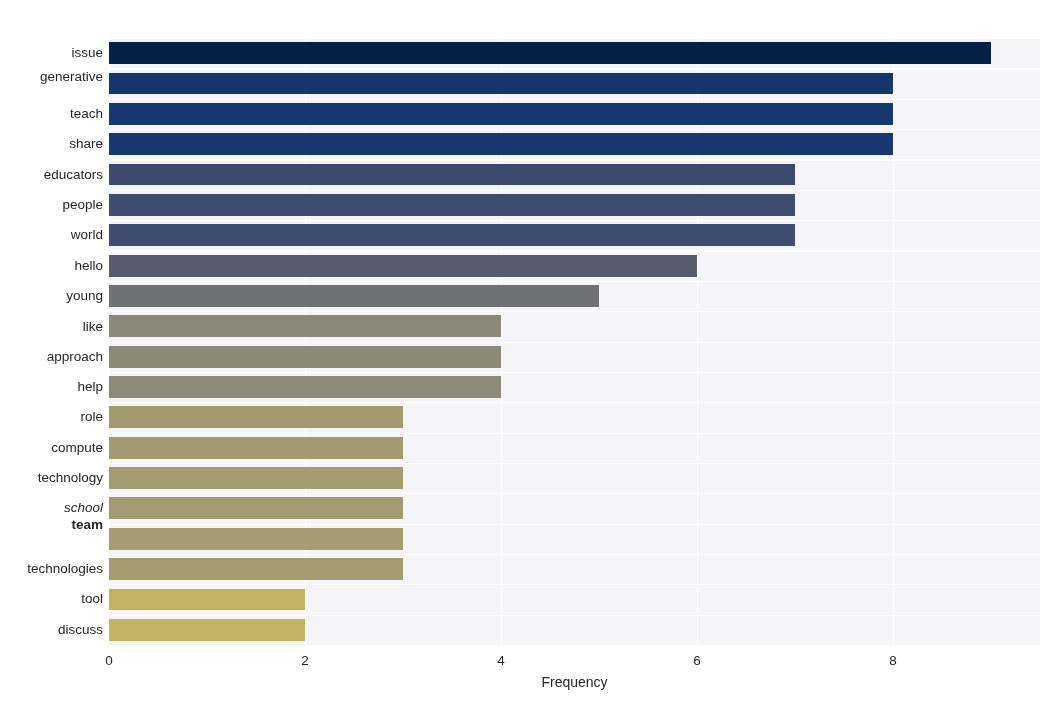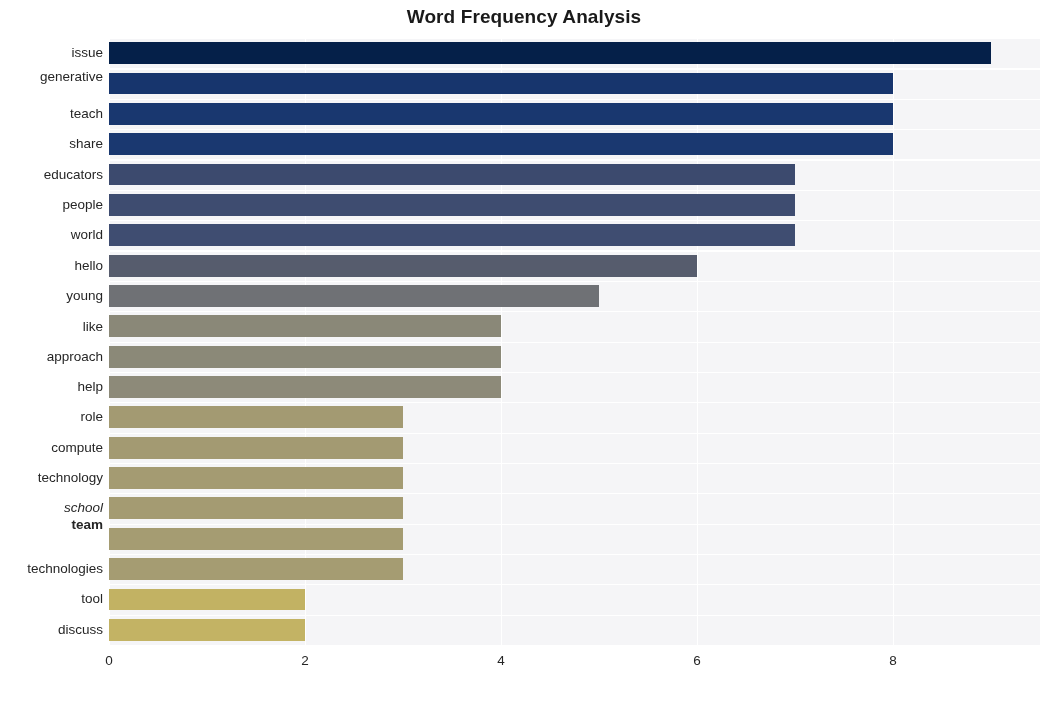--- a/index.html
+++ b/index.html
@@ -119,21 +119,20 @@
     text-align: center;
     font-size: 14px;
     color: #262626;
   }
 </style>
 </head>
 <body>
 
 <div id="figure" style="background: rgb(255, 255, 255);">
 
-  <div id="chart-title">Word Frequency Analysis</div>
 
   <div id="plot-area" style="background: rgb(245, 245, 247);">
     <div id="grid-h-layer">
         <div class="gridline-h" style="top: 0px; background: rgb(255, 255, 255);"></div>
         <div class="gridline-h" style="top: 30.35px; background: rgb(255, 255, 255);"></div>
         <div class="gridline-h" style="top: 60.7px; background: rgb(255, 255, 255);"></div>
         <div class="gridline-h" style="top: 91.05px; background: rgb(255, 255, 255);"></div>
         <div class="gridline-h" style="top: 121.4px; background: rgb(255, 255, 255);"></div>
         <div class="gridline-h" style="top: 151.75px; background: rgb(255, 255, 255);"></div>
         <div class="gridline-h" style="top: 182.1px; background: rgb(255, 255, 255);"></div>
@@ -207,14 +206,15 @@
     </div>
 
   <div id="x-axis">
       <div class="xtick-label" style="left: 0px;">0</div>
       <div class="xtick-label" style="left: 196px;">2</div>
       <div class="xtick-label" style="left: 392px;">4</div>
       <div class="xtick-label" style="left: 588px;">6</div>
       <div class="xtick-label" style="left: 784px;">8</div>
     </div>
 
+  <div id="x-axis-label">Frequency</div>
 
 </div>
 
 </body></html>

